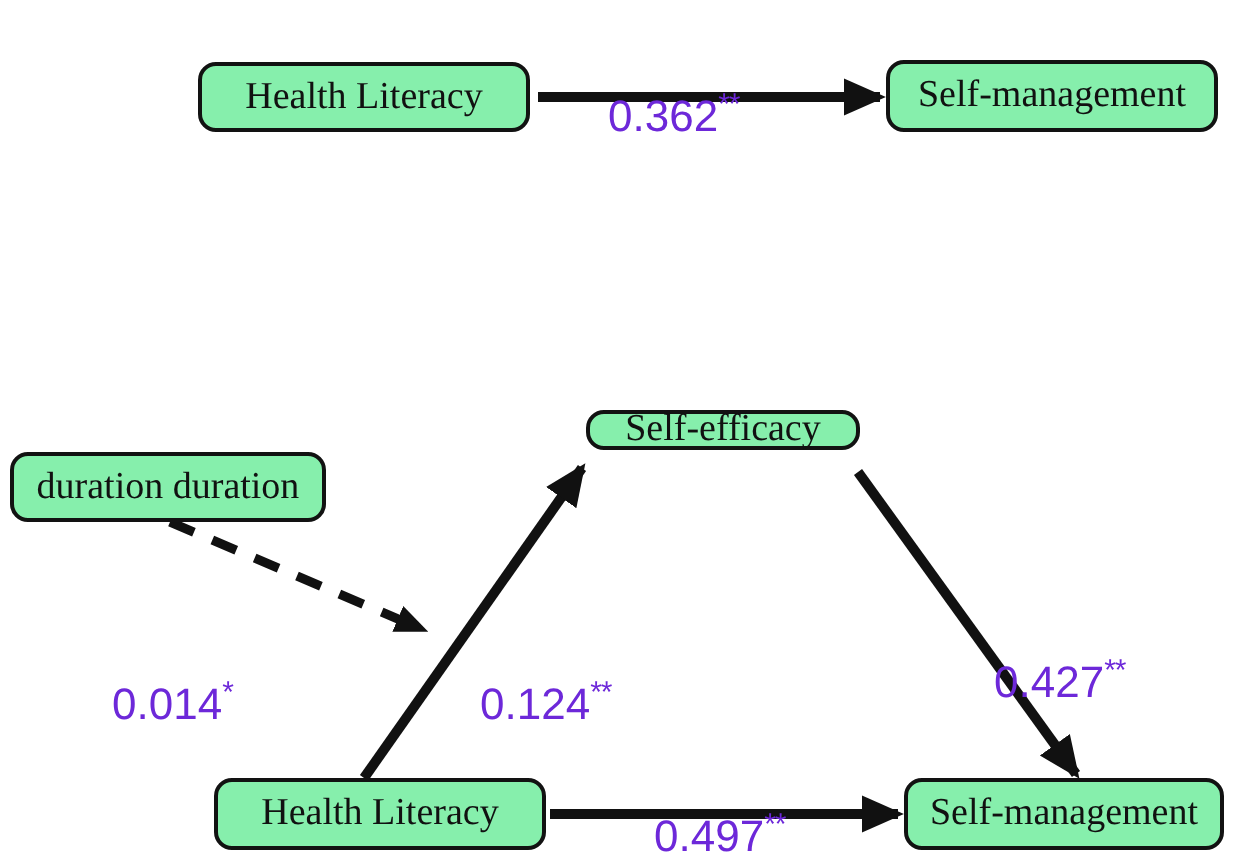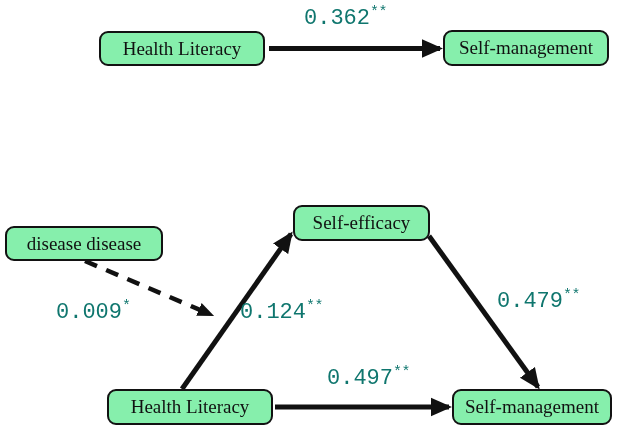--- a/index.html
+++ b/index.html
@@ -34,26 +34,27 @@
   }
   .path-line-dashed {
     stroke: #111111;
     fill: none;
     stroke-width: 4.6;
     stroke-dasharray: 13 10;
     stroke-linecap: butt;
   }
   .coef-wrap {
     position: absolute;
-    font-family: Liberation Mono, monospace;
+    font-family: Liberation Sans, sans-serif;
     font-size: 22px;
-    color: #0f766e;
+    color: #6d28d9;
     white-space: nowrap;
     line-height: 1;
     user-select: none;
+    margin-top: 40px;
   }
   .coef-wrap .stars {
     font-size: 15px;
     vertical-align: super;
     letter-spacing: -0.5px;
   }
   .node-html {
     position: absolute;
     box-sizing: border-box;
     background: #86efac;
@@ -102,48 +103,48 @@
 
   <div class="node-html" style="left:99px; top:31px; width:166px; height:35px;">
     <span>Health Literacy</span>
   </div>
 
   <div class="node-html" style="left:443px; top:30px; width:166px; height:36px;">
     <span>Self-management</span>
   </div>
 
   <div class="node-html" style="left:5px; top:226px; width:158px; height:35px;">
-    <span>disease disease</span>
+    <span>duration duration</span>
   </div>
 
-  <div class="node-html" style="left:293px; top:205px; width:137px; height:36px;">
+  <div class="node-html" style="left:293px; top:205px; width:137px; height:20px;">
     <span>Self-efficacy</span>
   </div>
 
   <div class="node-html" style="left:107px; top:389px; width:166px; height:36px;">
     <span>Health Literacy</span>
   </div>
 
   <div class="node-html" style="left:452px; top:389px; width:160px; height:36px;">
     <span>Self-management</span>
   </div>
 
   <div class="coef-wrap" style="left:304px; top:5px;">
     <span>0.362</span><span class="stars">**</span>
   </div>
 
   <div class="coef-wrap" style="left:56px; top:299px;">
-    <span>0.009</span><span class="stars">*</span>
+    <span>0.014</span><span class="stars">*</span>
   </div>
 
   <div class="coef-wrap" style="left:240px; top:299px;text-align:right;">
     <span>0.124</span><span class="stars">**</span>
   </div>
 
   <div class="coef-wrap" style="left:497px; top:288px;">
-    <span>0.479</span><span class="stars">**</span>
+    <span>0.427</span><span class="stars">**</span>
   </div>
 
   <div class="coef-wrap" style="left:327px; top:365px;">
     <span>0.497</span><span class="stars">**</span>
   </div>
 
 </div>
 
 </body></html>

